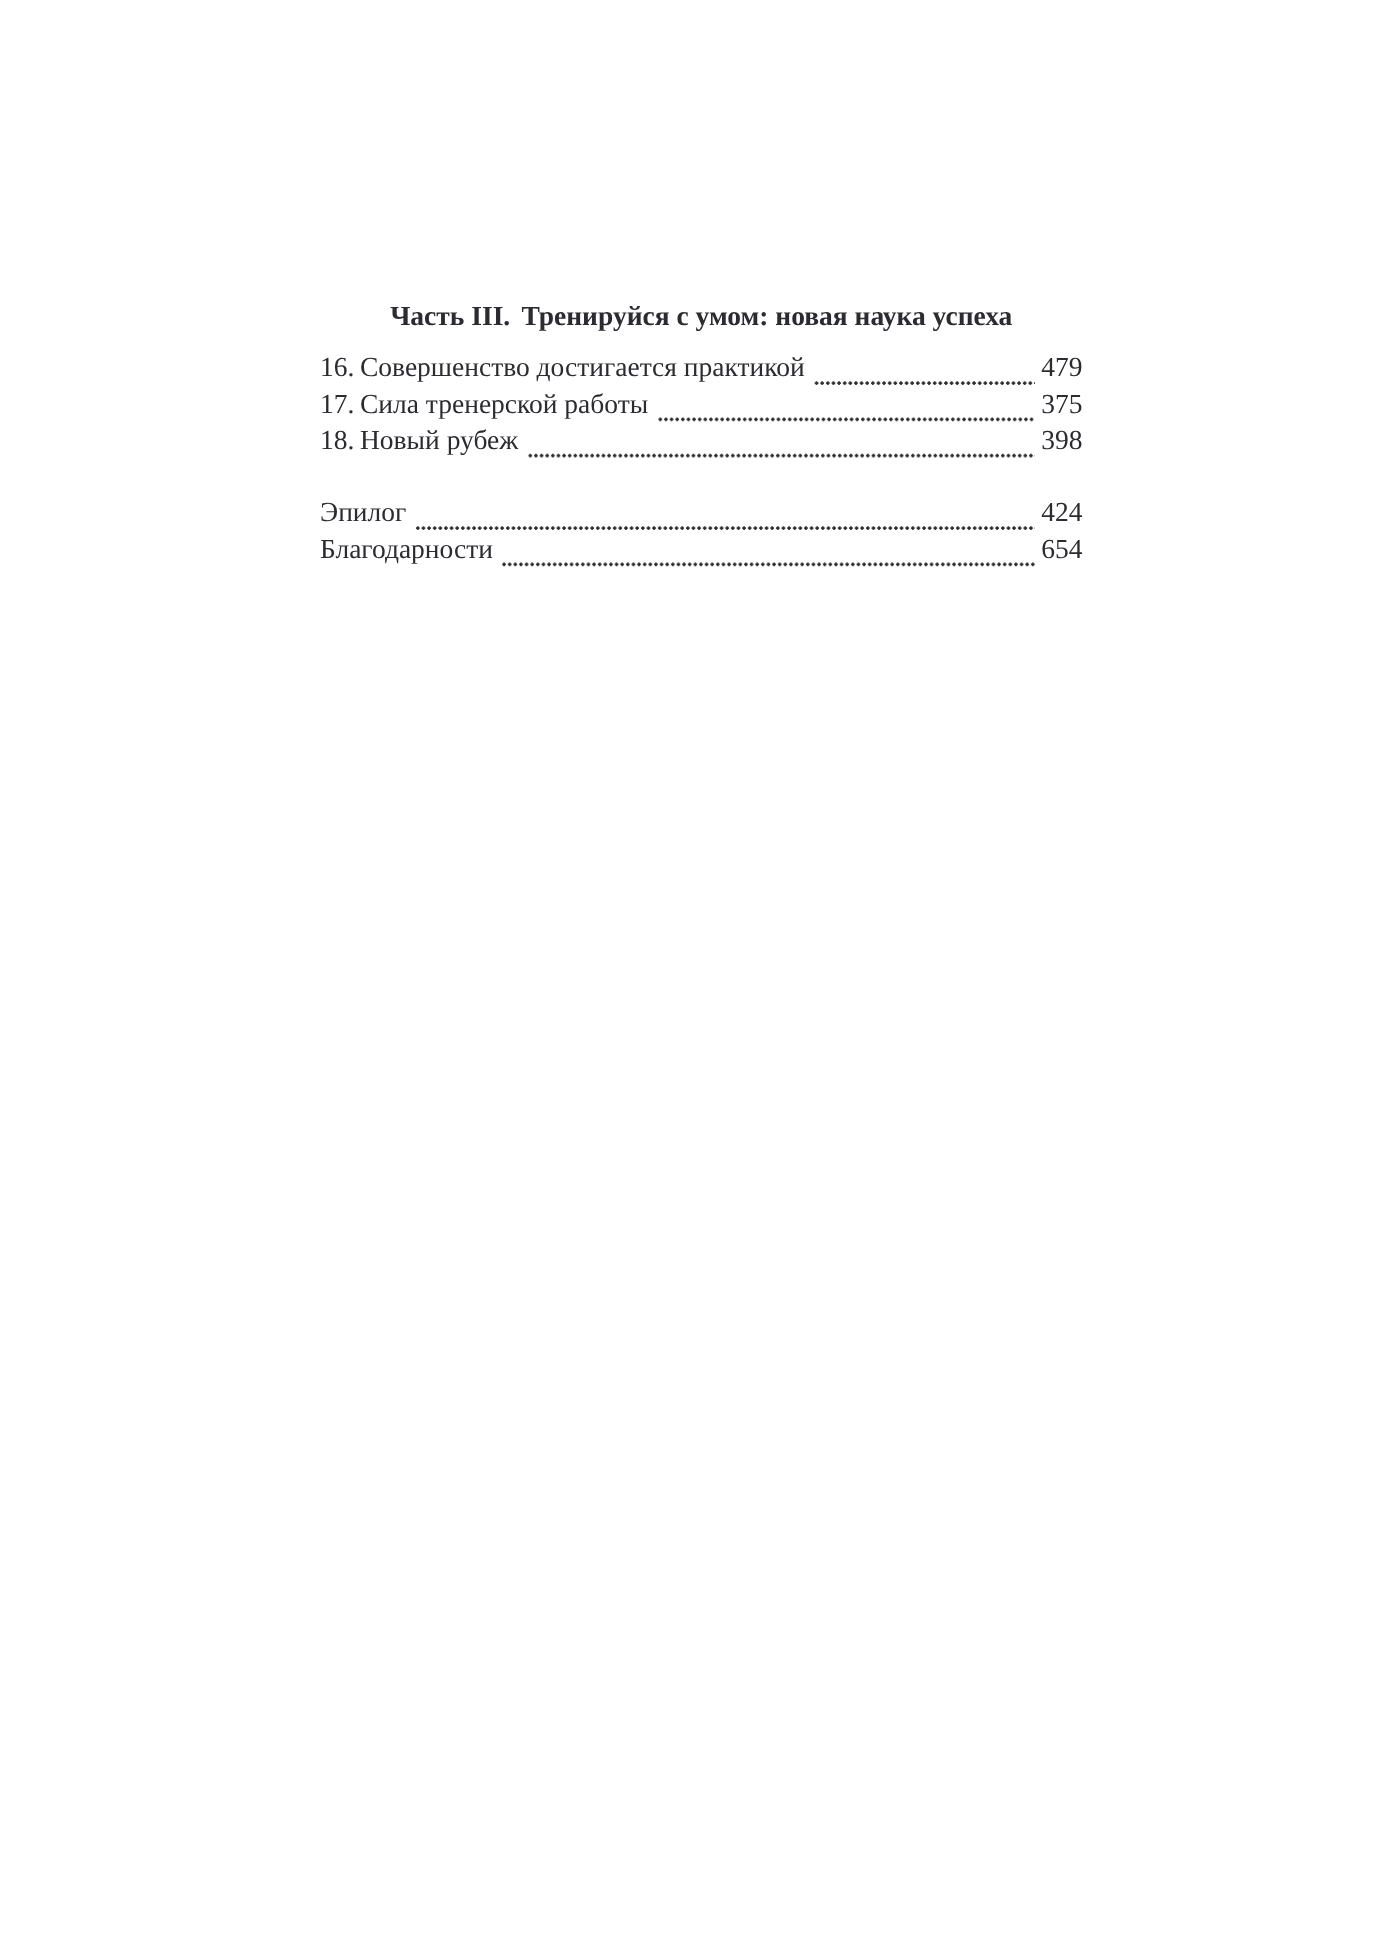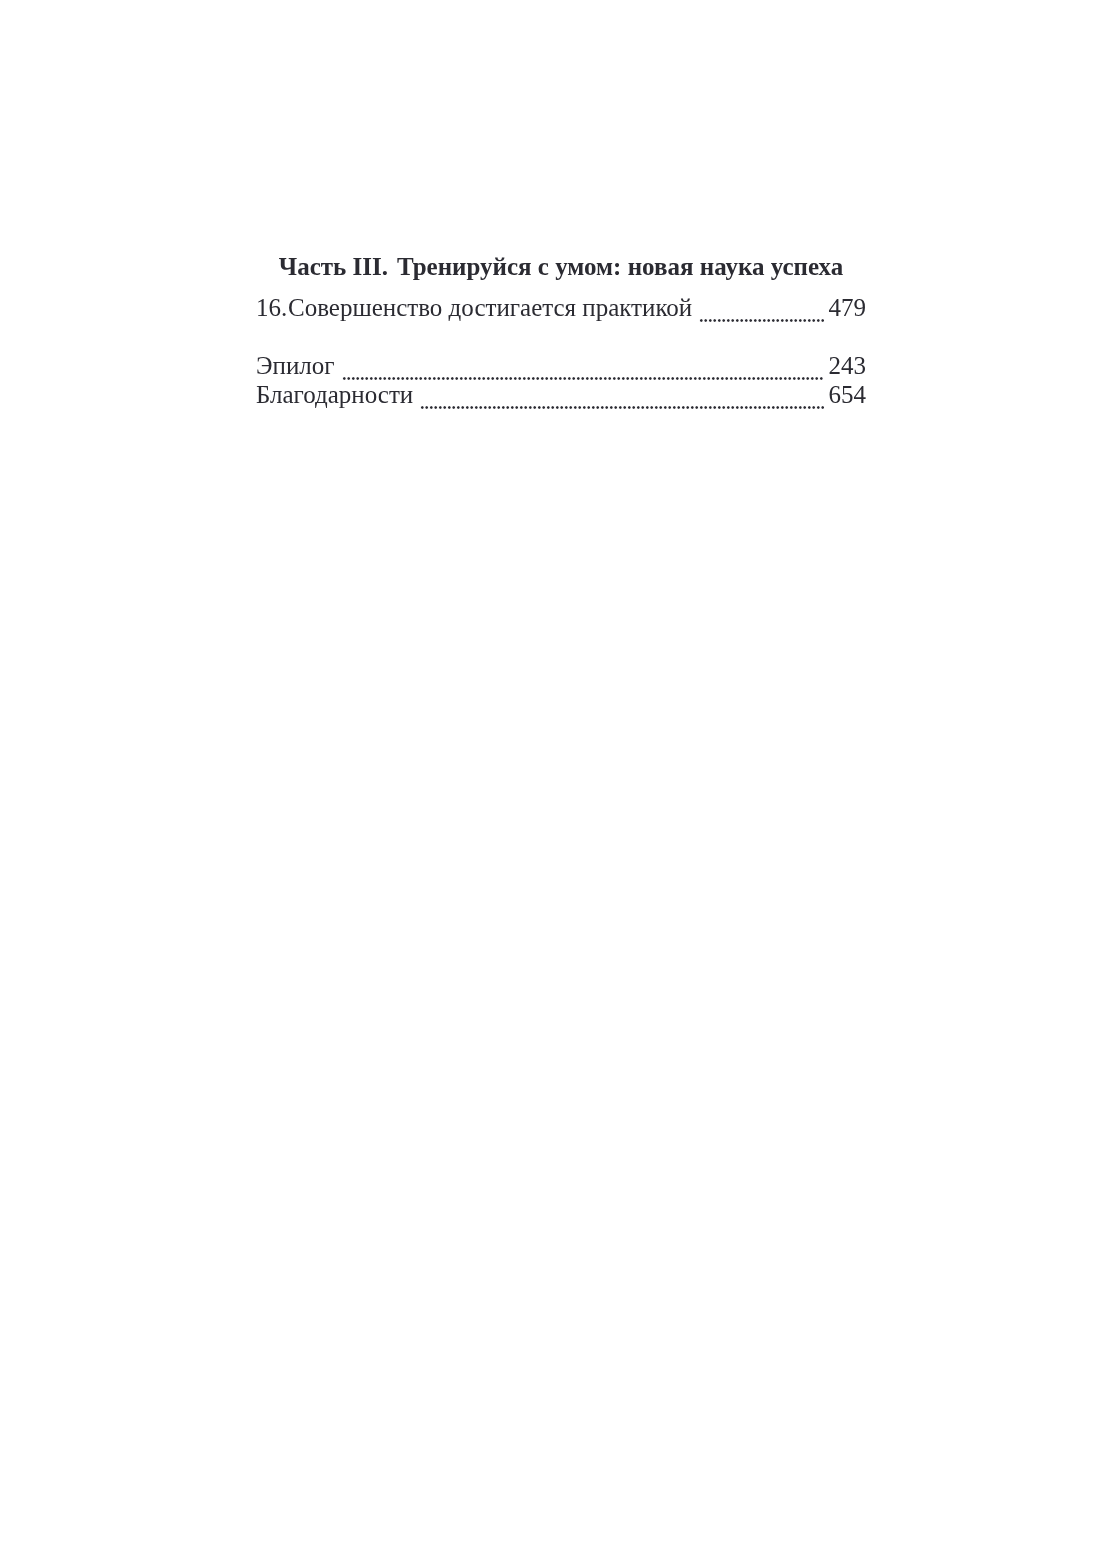--- a/index.html
+++ b/index.html
@@ -10,23 +10,23 @@
     width: 1100px;
     height: 1551px;
     background: #ffffff;
     position: relative;
     font-family: "Liberation Serif", "DejaVu Serif", serif;
     color: #2b2b32;
   }
   .toc {
     position: absolute;
     left: 256px;
-    top: 252px;
+    top: 238px;
     width: 610px;
-    font-size: 25px;
+    font-size: 22px;
     line-height: 29px;
   }
   .part-heading {
     text-align: center;
     font-weight: bold;
     margin: 0 0 12px 0;
     white-space: nowrap;
   }
   .part-heading .part-label {
     margin-right: 9px;
@@ -72,27 +72,39 @@
     <span class="part-label">Часть III.</span><span>Тренируйся с умом: новая наука успеха</span>
   </div>
 
   <div class="chapter-list">
     <div class="toc-row">
       <span class="chapter-num">16.</span>
       <span class="entry-title">Совершенство достигается практикой</span>
       <span class="leader"></span>
       <span class="page-num">479</span>
     </div>
+    <div class="toc-row">
+      <span class="chapter-num">17.</span>
+      <span class="entry-title">Сила тренерской работы</span>
+      <span class="leader"></span>
+      <span class="page-num">375</span>
+    </div>
+    <div class="toc-row">
+      <span class="chapter-num">18.</span>
+      <span class="entry-title">Новый рубеж</span>
+      <span class="leader"></span>
+      <span class="page-num">398</span>
+    </div>
   </div>
 
   <div class="back-matter">
     <div class="toc-row">
       <span class="entry-title">Эпилог</span>
       <span class="leader"></span>
-      <span class="page-num">243</span>
+      <span class="page-num">424</span>
     </div>
     <div class="toc-row">
       <span class="entry-title">Благодарности</span>
       <span class="leader"></span>
       <span class="page-num">654</span>
     </div>
   </div>
 
 </div>
 

